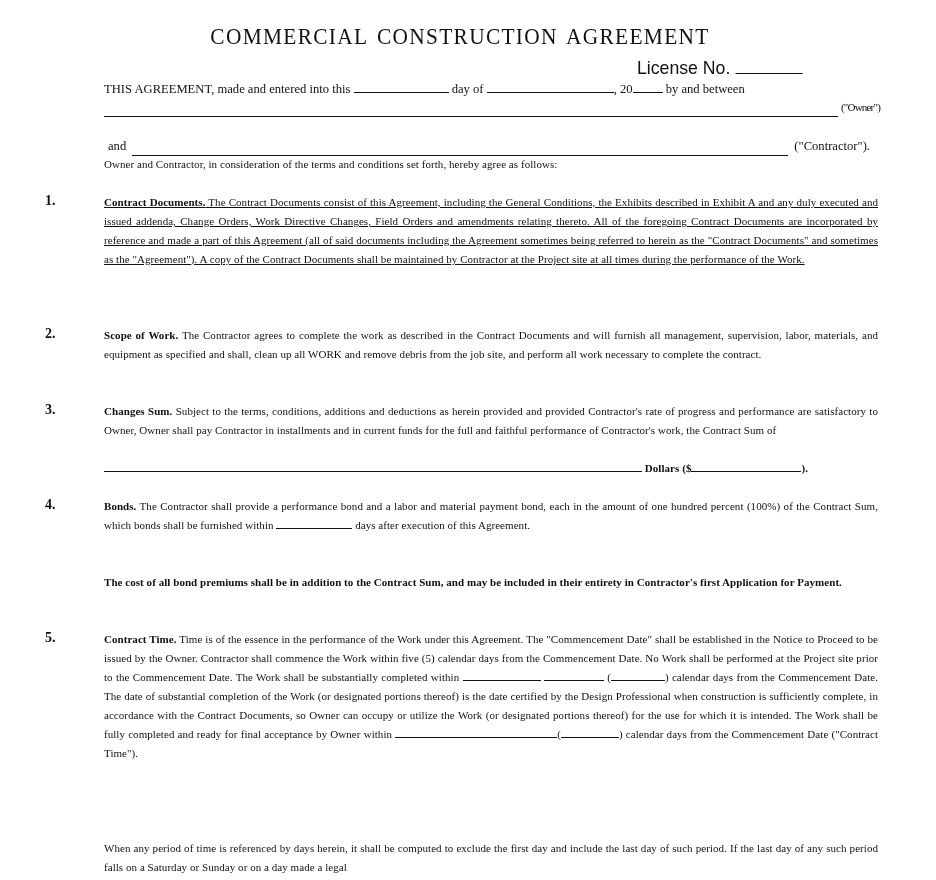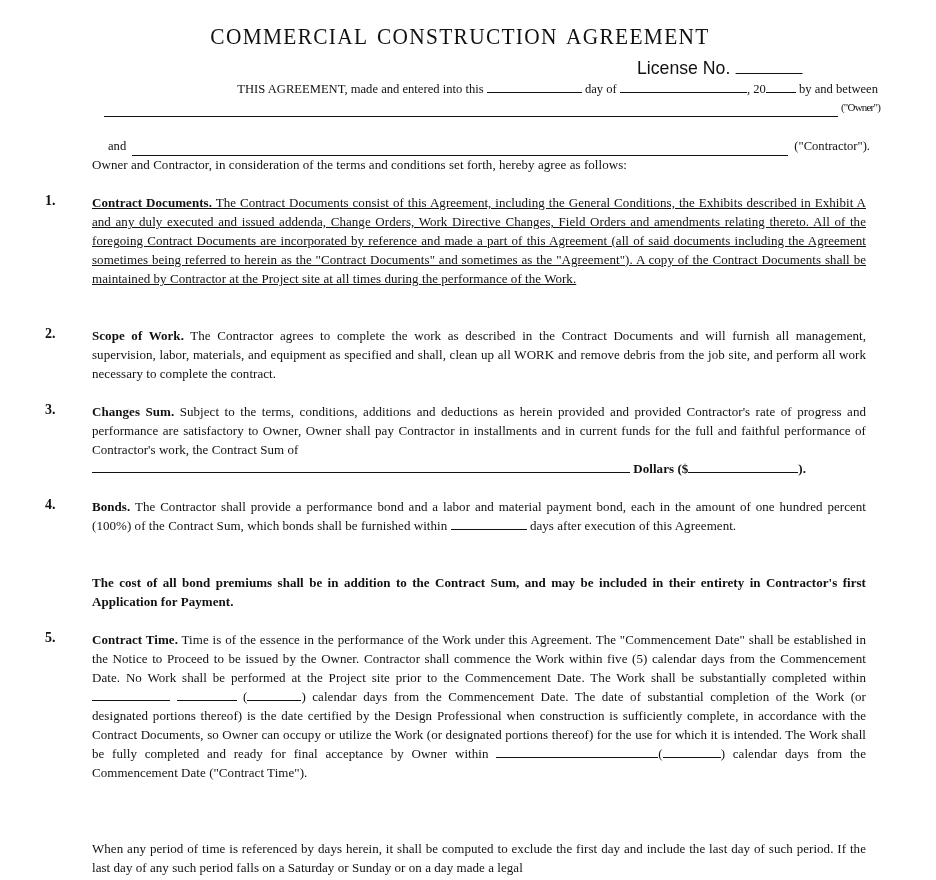--- a/index.html
+++ b/index.html
@@ -20,23 +20,23 @@
     font-family: "Liberation Sans", sans-serif; font-size: 19px;
     transform: scaleX(0.93); transform-origin: left top;
   }
   .blank { display: inline-block; border-bottom: 1px solid #111; height: 1em; vertical-align: baseline; }
   .line {
     position: absolute; left: 104px; width: 774px;
     font-size: 12.6px; line-height: 19px; white-space: nowrap;
     font-family: "Liberation Serif", serif;
   }
   .para {
-    position: absolute; left: 92px; width: 774px;
+    position: absolute; left: 104px; width: 774px;
     font-family: "Liberation Serif", serif;
-    font-size: 13px; line-height: 19px; text-align: justify;
+    font-size: 11px; line-height: 19px; text-align: justify;
     letter-spacing: 0.05px;
   }
   .num {
     position: absolute; left: 45px;
     font-family: "Liberation Serif", serif; font-weight: bold; font-size: 14px;
   }
   .heading { font-weight: bold; }
   .hline { display:flex; align-items:flex-end; white-space:nowrap; }
   .hline .fill { flex:1; border-bottom:1px solid #111; height:14px; margin:0 3px; }
 </style>
@@ -45,21 +45,21 @@
 
 <div>
 
   <div class="title">COMMERCIAL CONSTRUCTION AGREEMENT</div>
 
   <div class="license">
     <span>License No.</span>
     <span class="blank" style="width:72px;"></span>
   </div>
 
-  <div class="line" style="top:79px;text-align:right;">
+  <div class="line" style="top:79px;">
     <span>THIS AGREEMENT,  made and entered  into this</span>
     <span class="blank" style="width:95px;"></span>
     <span>day of</span>
     <span class="blank" style="width:127px;"></span><span>, 20</span><span class="blank" style="width:30px;"></span>
     <span>by and between</span>
   </div>
 
   <div class="line hline" style="top:98px; width:776px;">
     <span class="fill" style="margin-left:0;"></span>
     <span style="font-size:11px; letter-spacing:-0.8px;">("Owner")</span>

